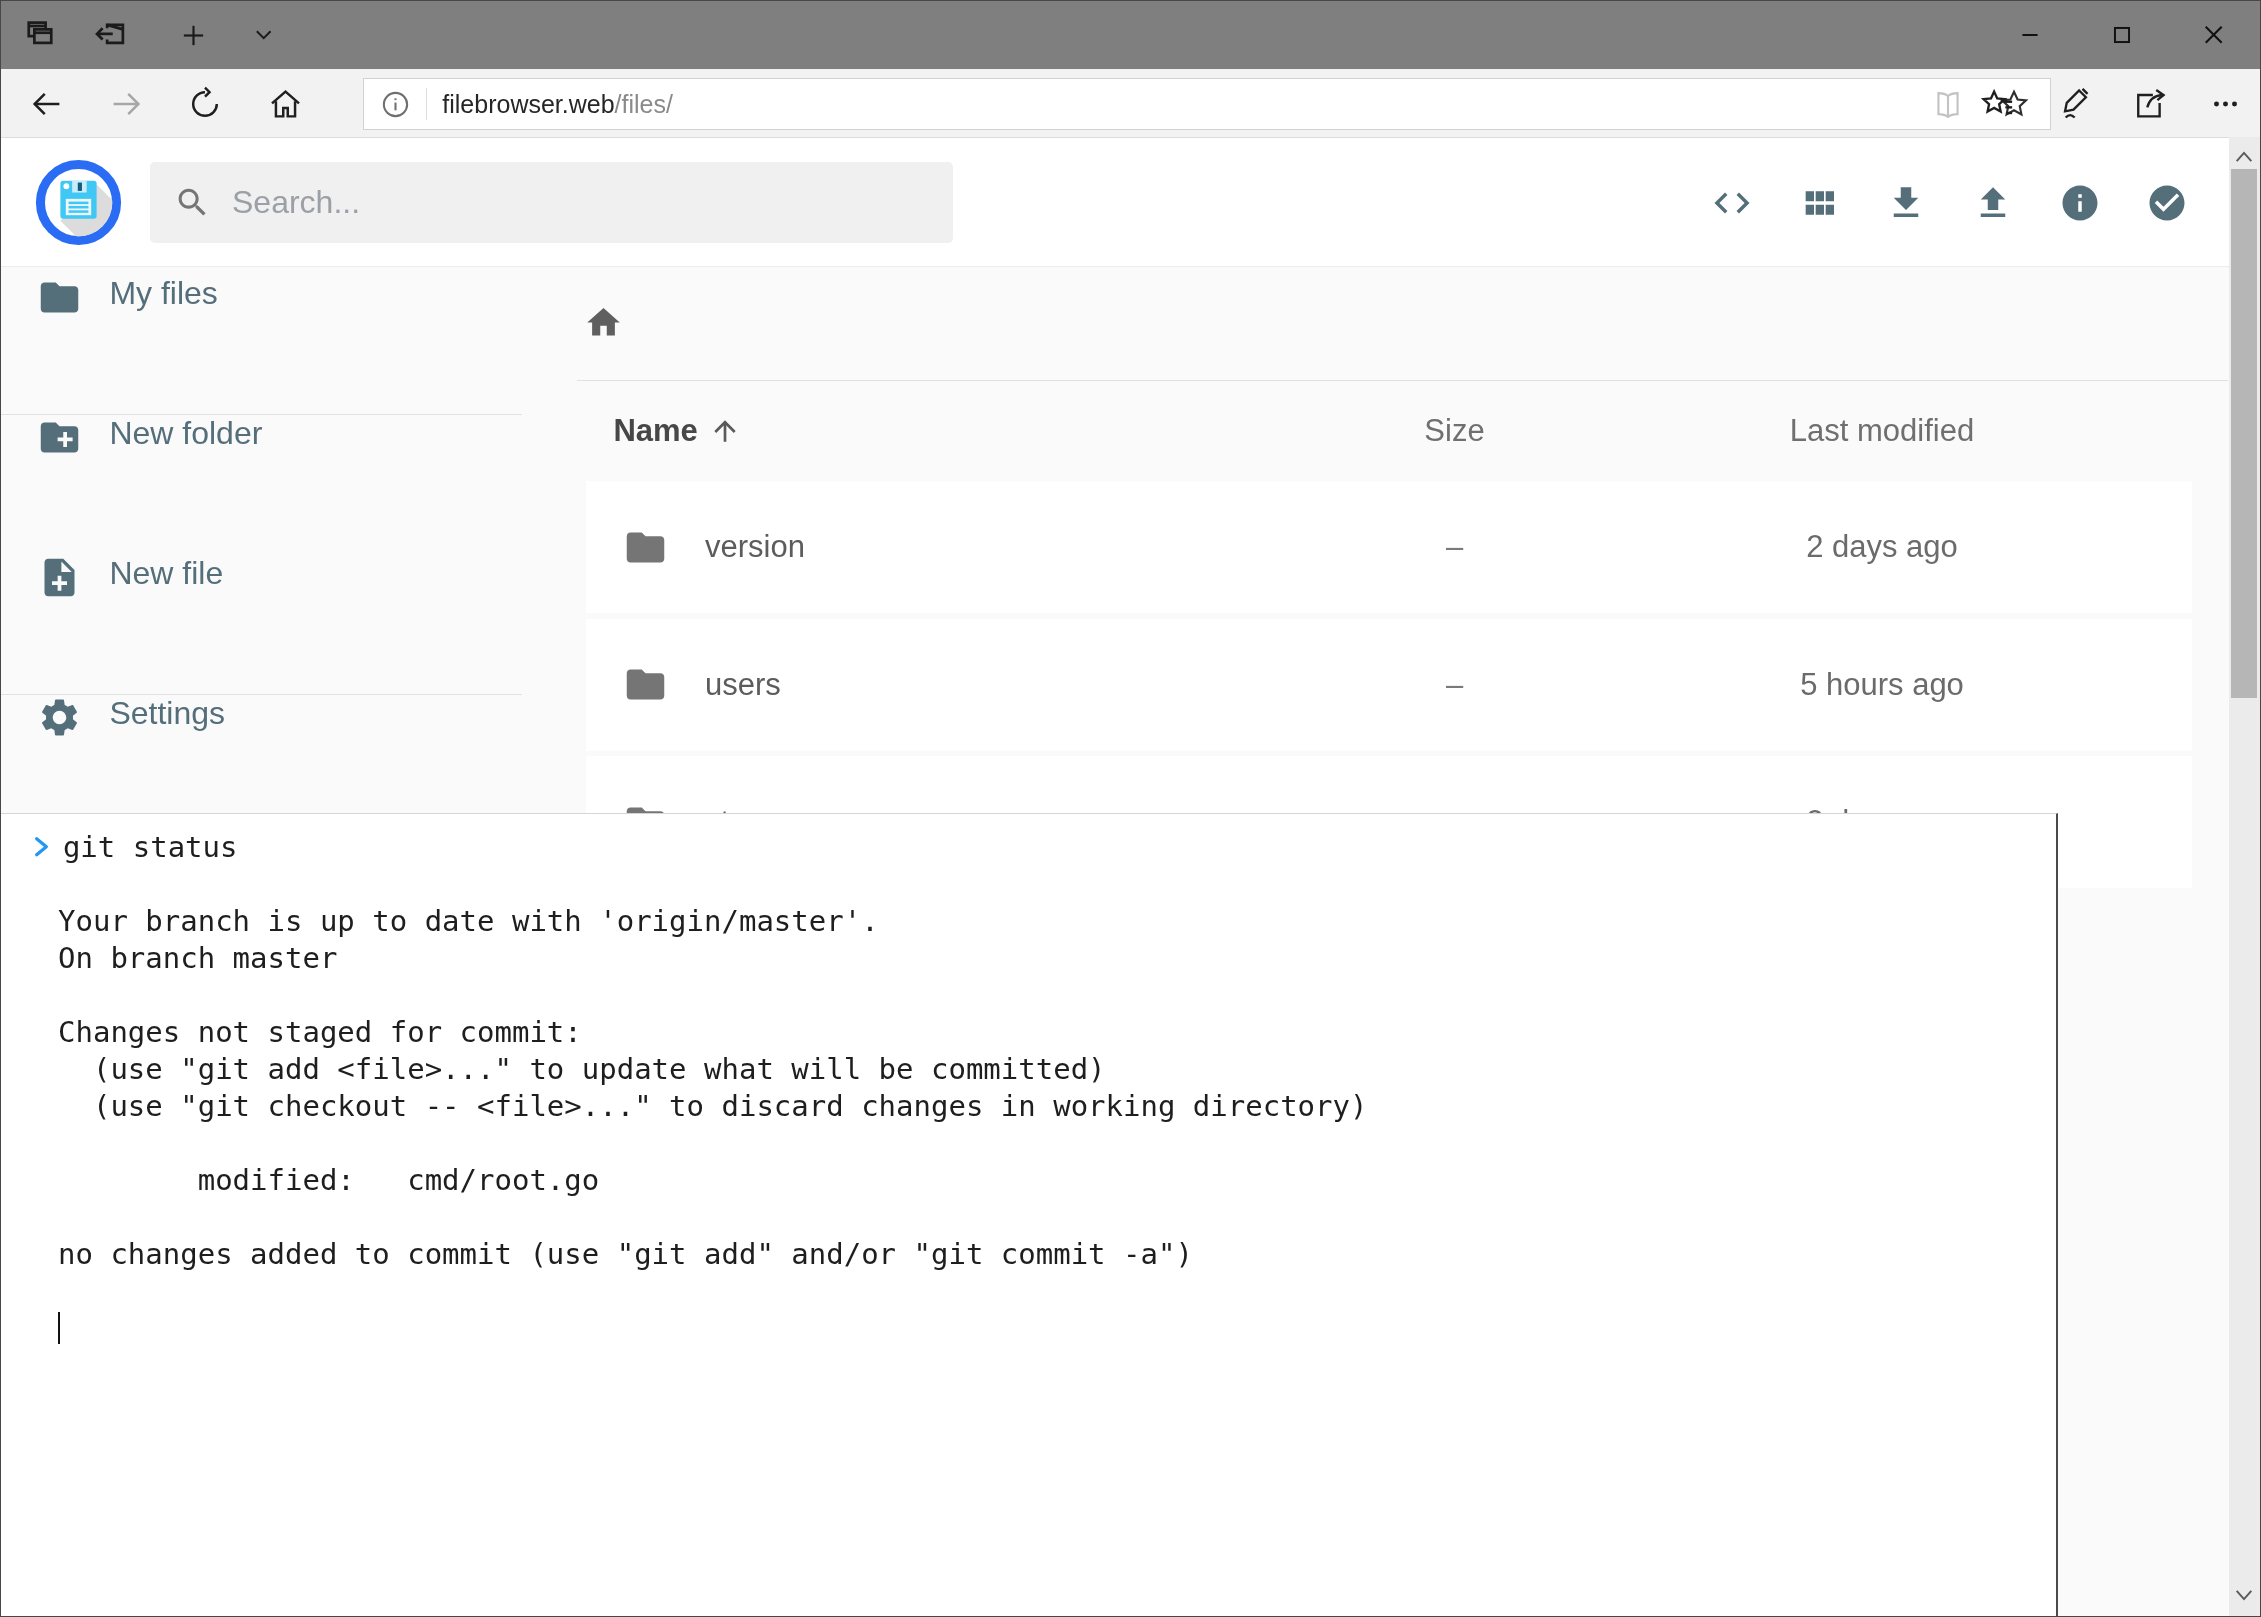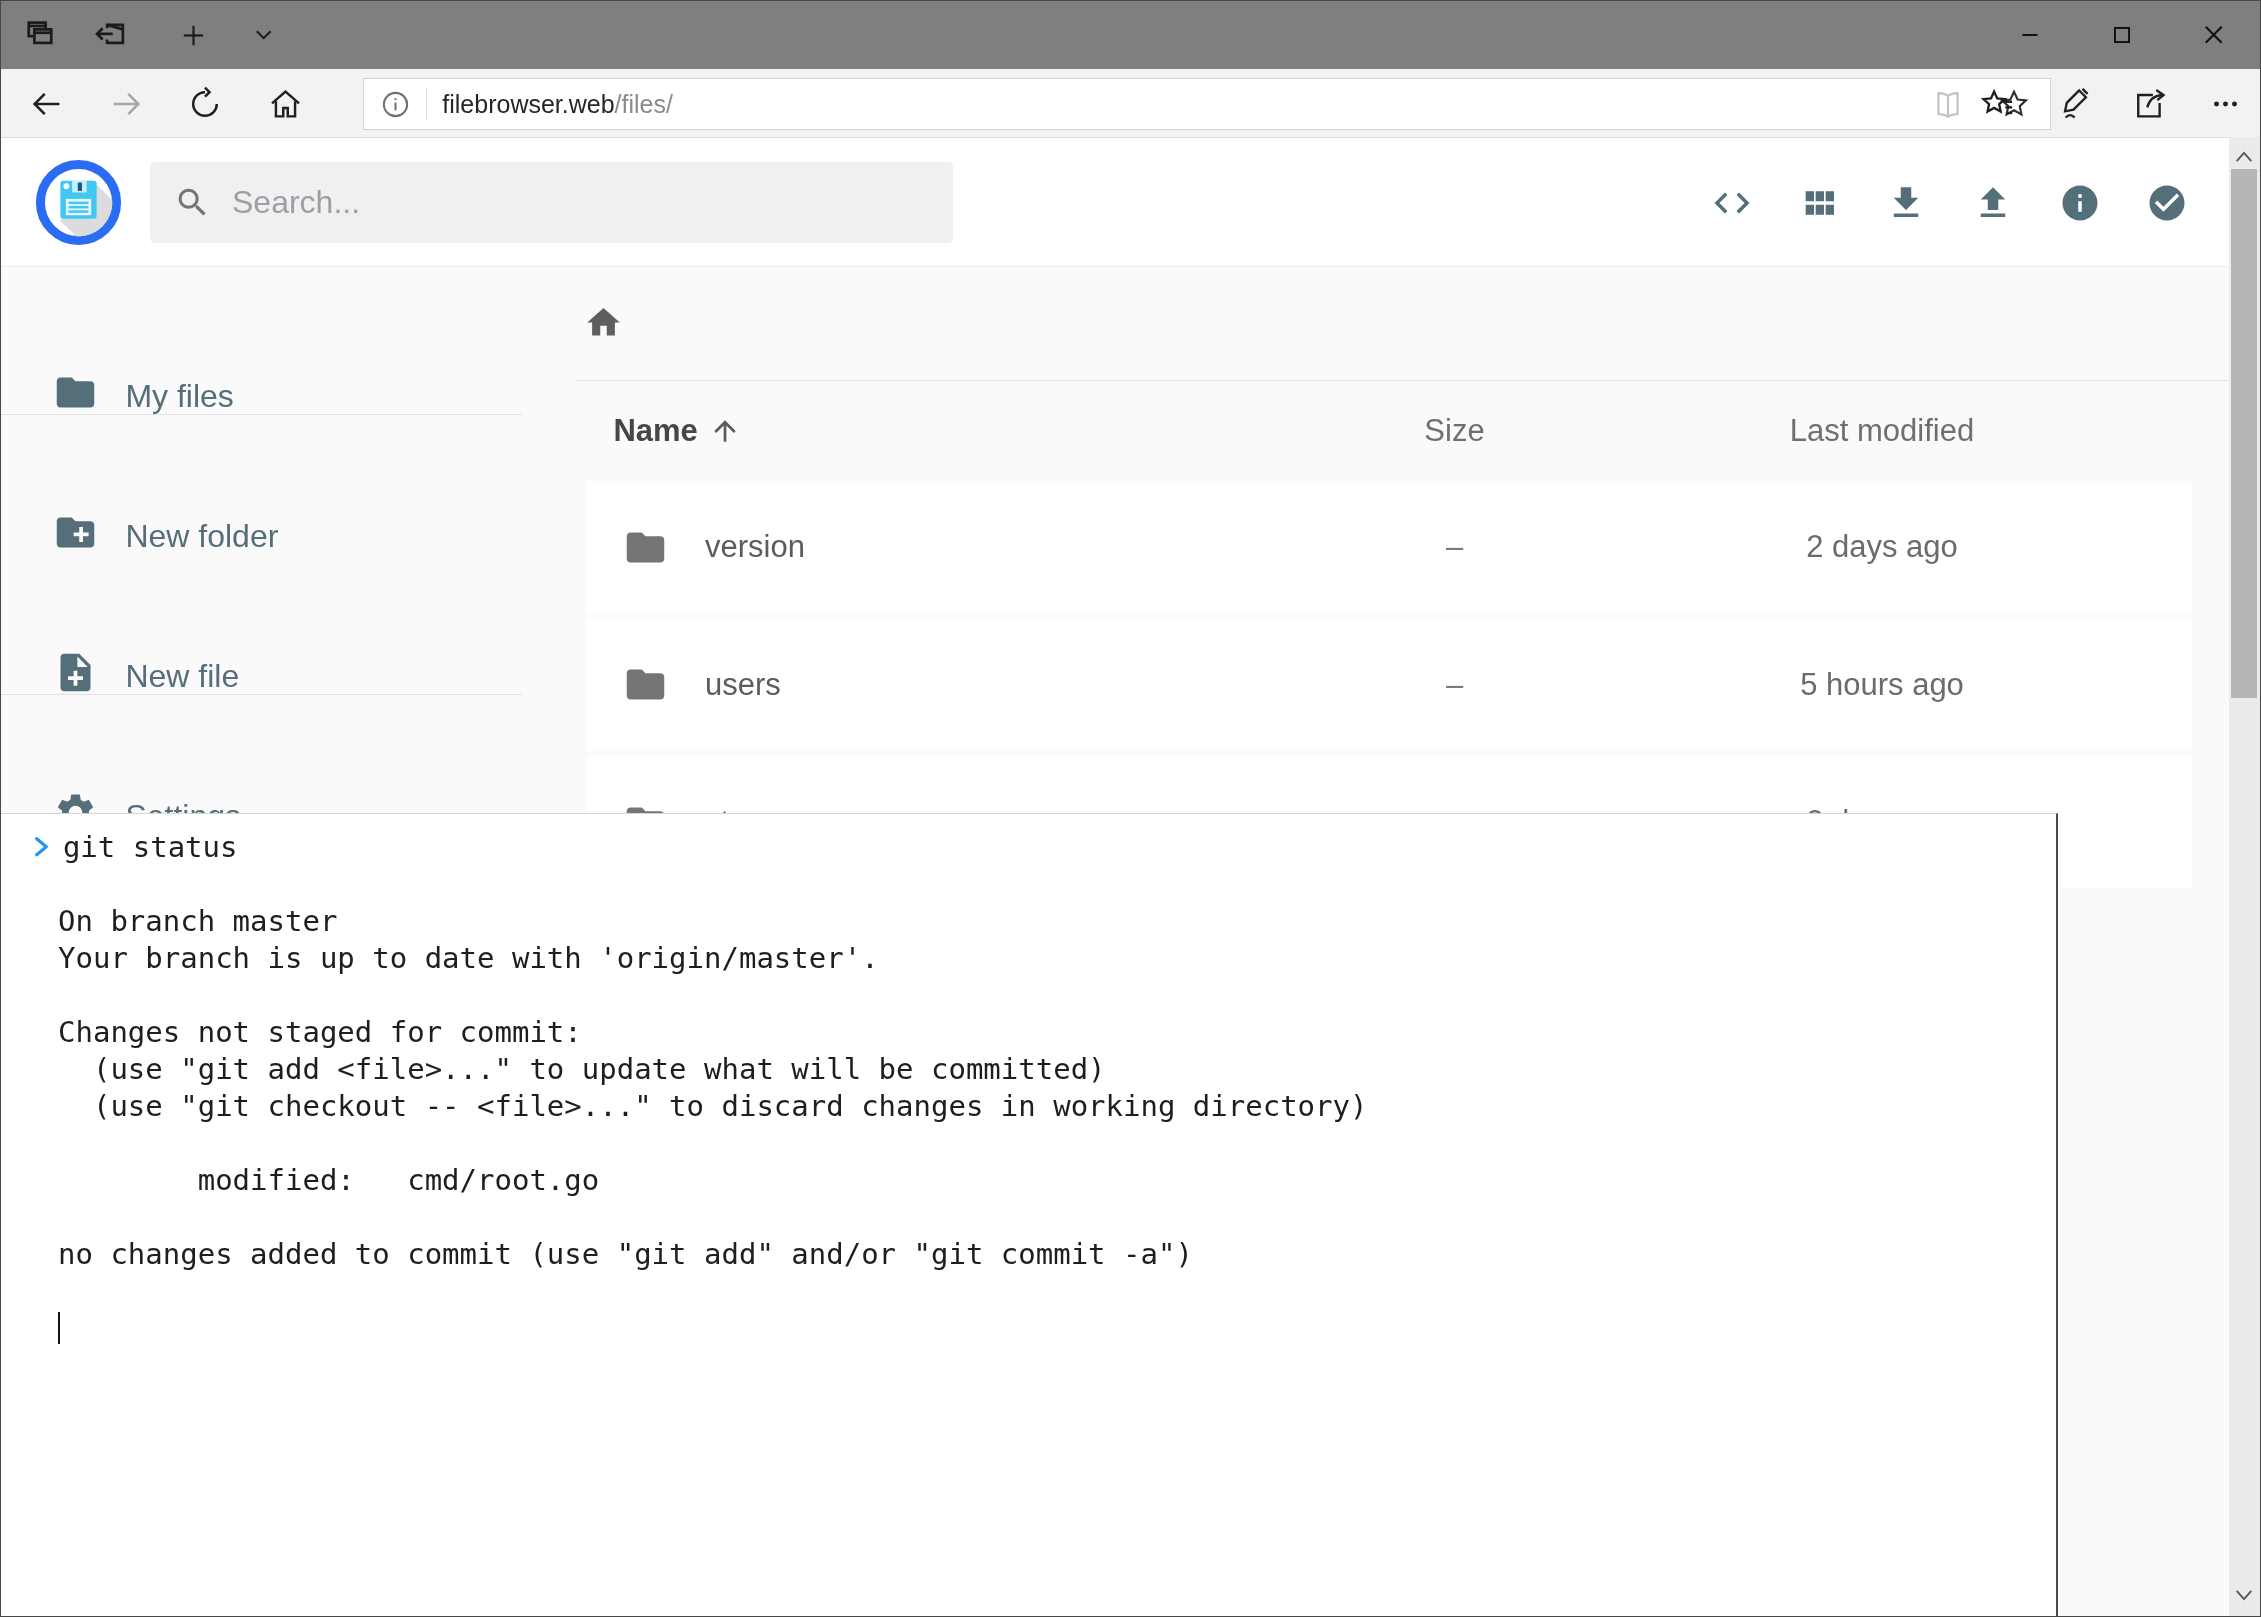--- a/index.html
+++ b/index.html
@@ -37,21 +37,21 @@
   .searchbar { position:absolute; left:149px; top:24px; width:803px; height:81px; background:#f0f0f0; border-radius:4.8px; display:flex; align-items:center; padding:0 24px; }
   .searchbar input { flex:1; border:none; outline:none; background:transparent; font-size:32px; color:#444; padding-left:21px; font-family:"Liberation Sans",sans-serif; }
   .searchbar input::placeholder { color:#9aa0a6; }
   .hdr-actions { position:absolute; right:72px; top:0; height:129px; display:flex; align-items:center; gap:45px; }
   .hdr-actions .act { width:42px; height:42px; display:flex; align-items:center; justify-content:center; }
 
   
   .sidebar { position:absolute; left:0; top:266px; width:521px; bottom:0; padding-top:8px; }
   .sb-block { height:140px; }
   .sidebar > .sb-block:nth-of-type(1), .sidebar > .sb-block:nth-of-type(3) { border-bottom:0.8px solid #e2e2e2; }
-  .sb-item { height:140px; display:flex; align-items:flex-end; gap:27.4px; padding-left:52px; cursor:pointer; }
+  .sb-item { height:140px; display:flex; align-items:flex-start; gap:27.4px; padding-left:36px; cursor:pointer; }
   .sb-icon svg { width:45px; height:45px; fill:#546e7a; }
   .sb-label { font-size:32px; color:#546e7a; }
 
   
   .main { position:absolute; left:521px; top:266px; right:32px; bottom:0; }
   .breadcrumb { position:absolute; left:62px; top:36px; }
   .main-divider { position:absolute; left:55px; right:0; top:113px; height:0.8px; background:#e0e0e0; }
   .listing { position:absolute; left:64px; top:114px; width:1606px; }
   .lrow { display:grid; grid-template-columns:750px 237px 618px; align-items:center; font-size:31px; }
   .listing-header { height:100px; }
@@ -404,23 +404,23 @@
     <div class="t-line prompt-line">
       <svg class="prompt-chevron" width="21" height="27.4" viewBox="0 0 26 34" fill="none" stroke="#2196f3" stroke-width="4" stroke-linecap="round" stroke-linejoin="round">
         <polyline points="7,7 19,17 7,27"></polyline>
       </svg>
       <span>git status</span>
     </div>
     <div>
 
         <div class="t-line"></div>
 
+        <div class="t-line">Your branch is up to date with 'origin/master'.</div>
+
         <div class="t-line">On branch master</div>
-
-        <div class="t-line">Your branch is up to date with 'origin/master'.</div>
 
         <div class="t-line"></div>
 
         <div class="t-line">Changes not staged for commit:</div>
 
         <div class="t-line">  (use "git add &lt;file&gt;..." to update what will be committed)</div>
 
         <div class="t-line">  (use "git checkout -- &lt;file&gt;..." to discard changes in working directory)</div>
 
         <div class="t-line"></div>

